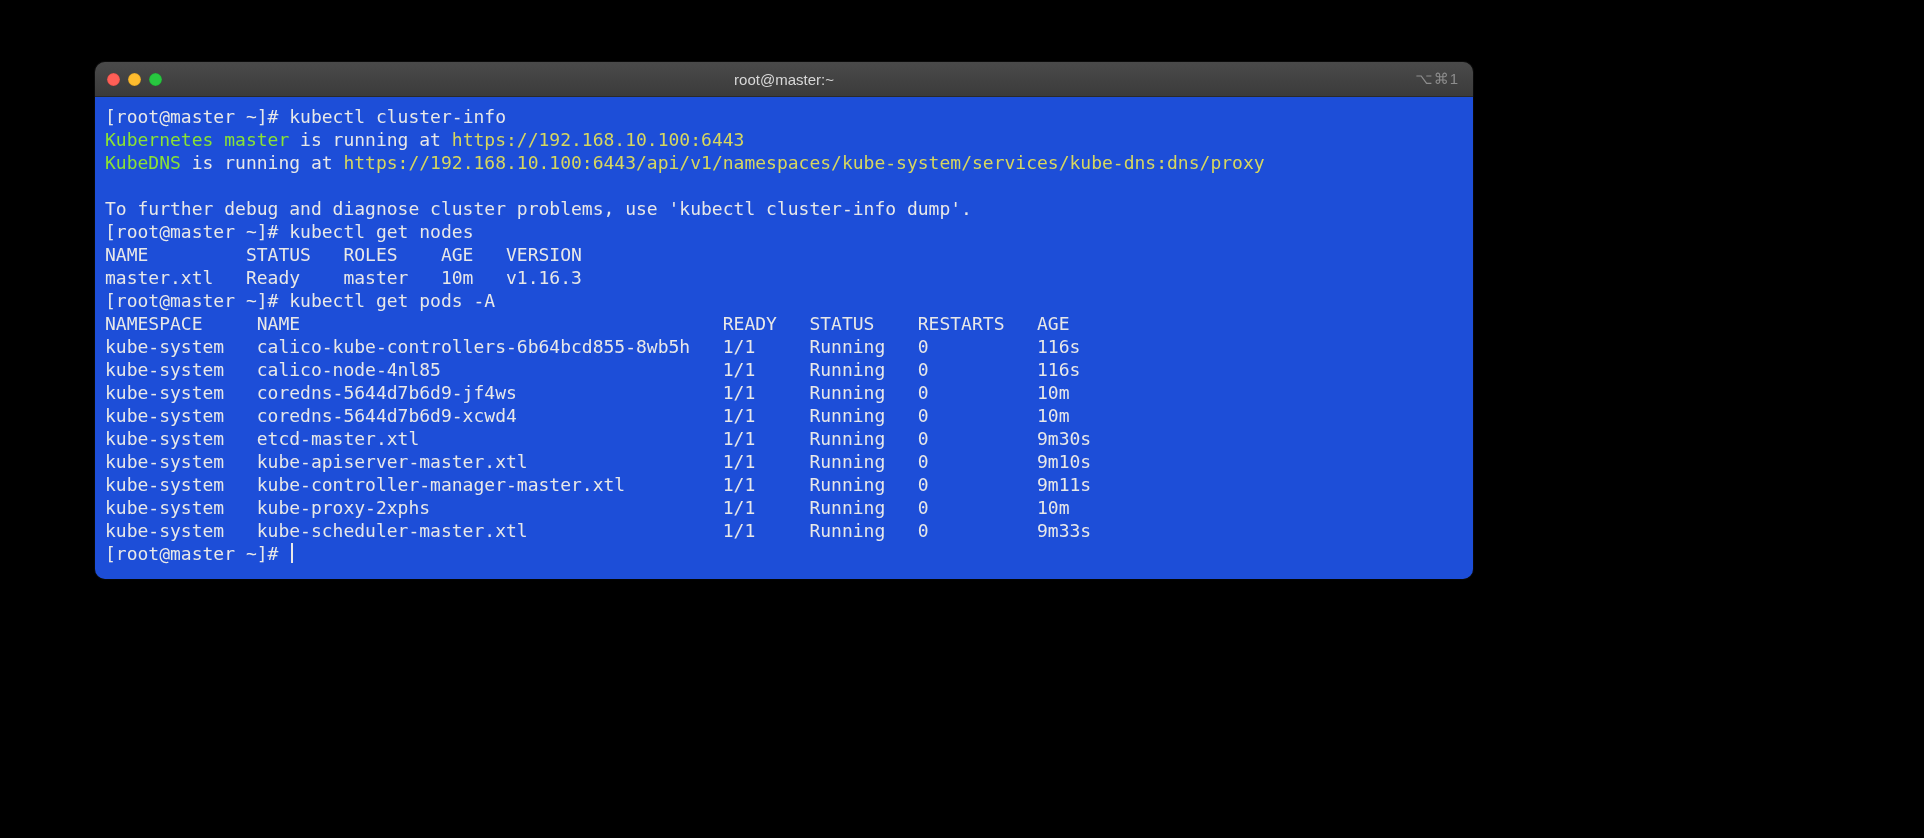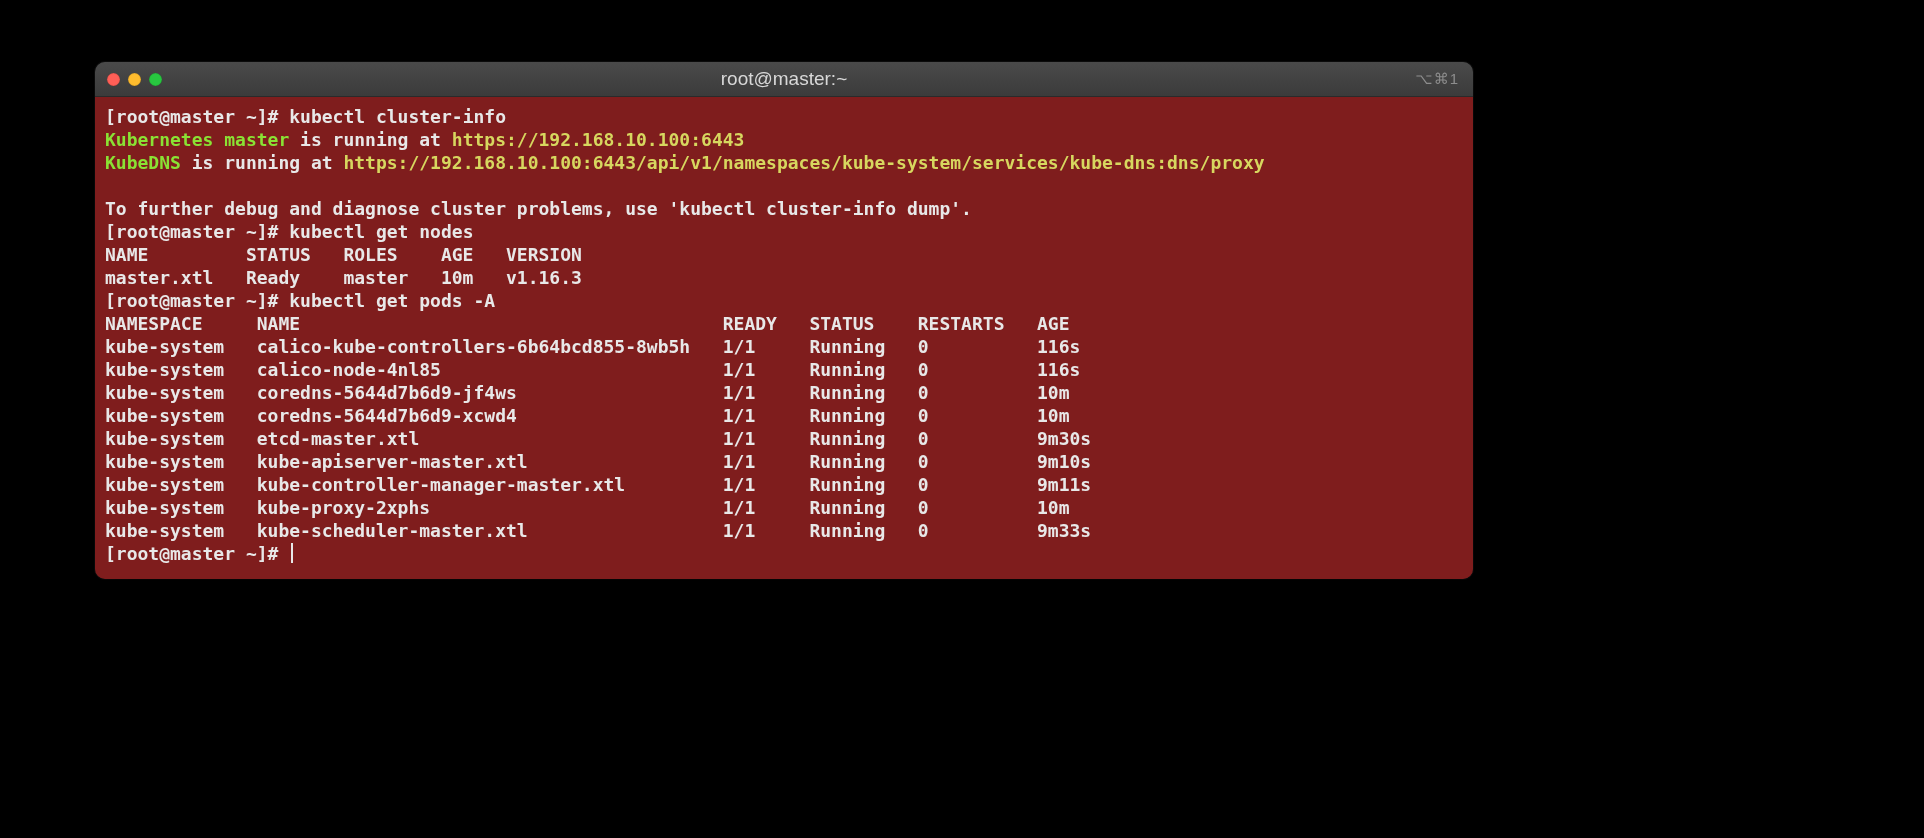--- a/index.html
+++ b/index.html
@@ -42,41 +42,40 @@
   }
   .tl.red    { background: #ff5f57; }
   .tl.yellow { background: #febc2e; }
   .tl.green  { background: #28c840; }
   .title {
     position: absolute;
     left: 0; right: 0;
     text-align: center;
     color: #d8d8d8;
     font-family: -apple-system, "Helvetica Neue", Arial, sans-serif;
-    font-size: 19px;
+    font-size: 15px;
     font-weight: 500;
     pointer-events: none;
   }
   .right-info {
     margin-left: auto;
     padding-right: 14px;
     color: #8d8d8d;
     font-family: -apple-system, "Helvetica Neue", Arial, sans-serif;
     font-size: 15px;
     letter-spacing: 1px;
   }
   .term {
-    background: #7f1d1d;
+    background: #1d4ed8;
     color: #e8e8e8;
     font-size: 18px;
     line-height: 23px;
     padding: 8px 10px 14px 10px;
     white-space: pre;
     font-variant-ligatures: none;
-    font-weight: bold;
   }
   .green  { color: #8ae234; }
   .yellow { color: #d7d75f; }
   .cursor {
     display: inline-block;
     width: 2px;
     height: 20px;
     background: #e8e8e8;
     vertical-align: -3px;
     margin-left: 2px;

